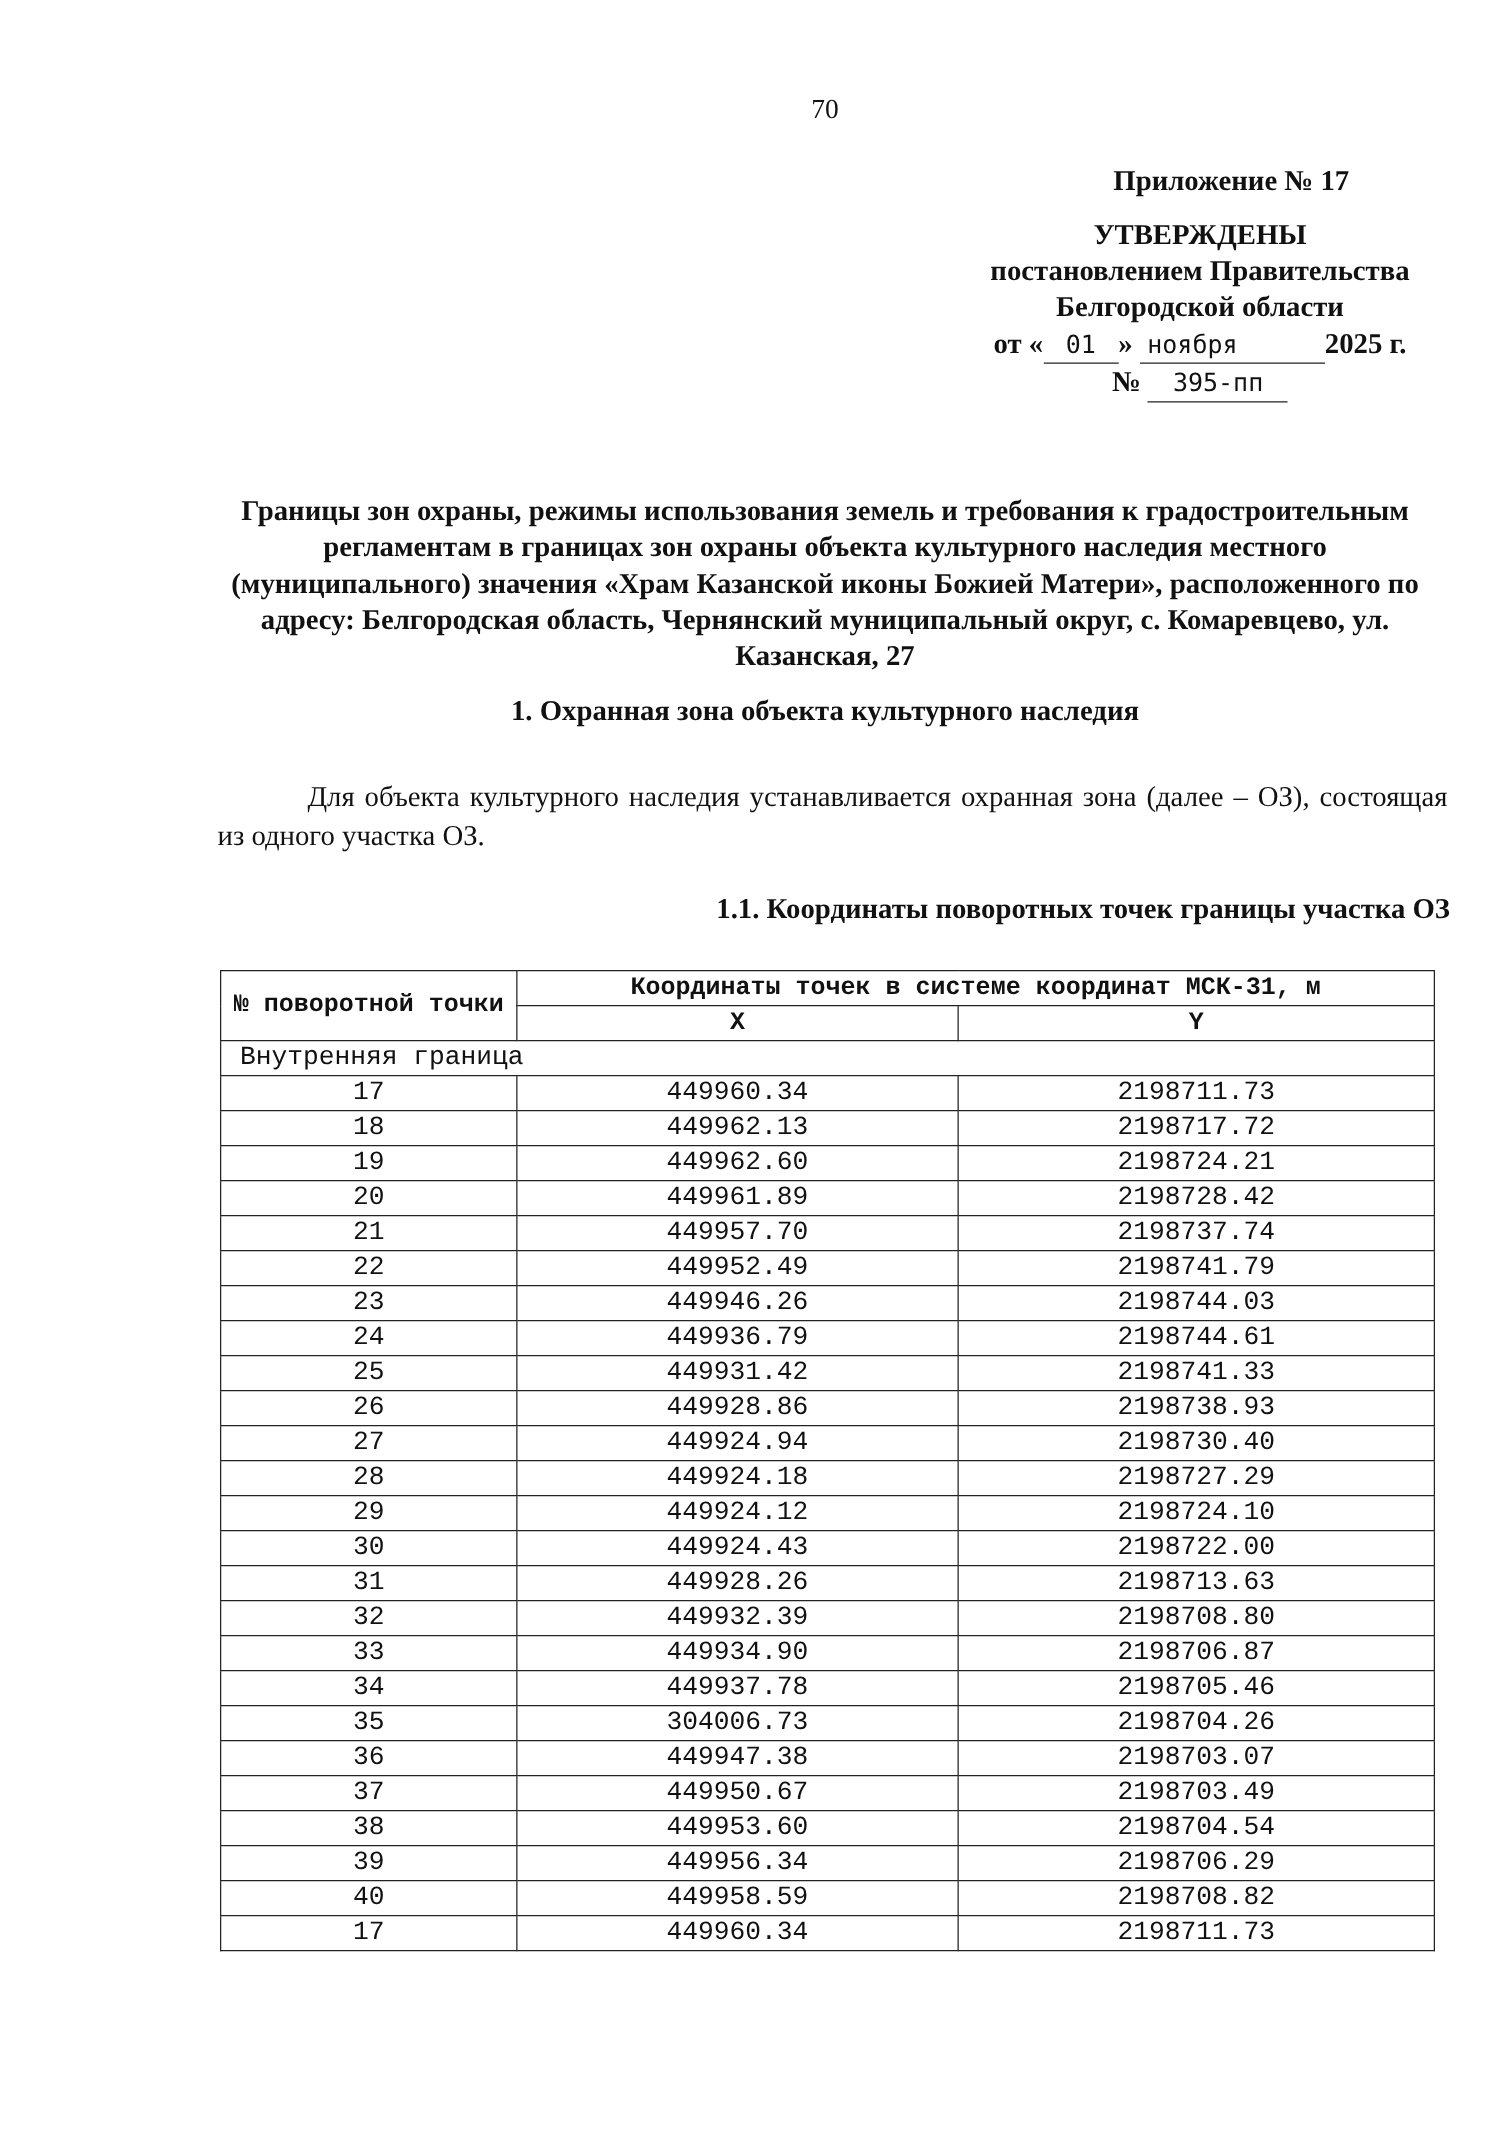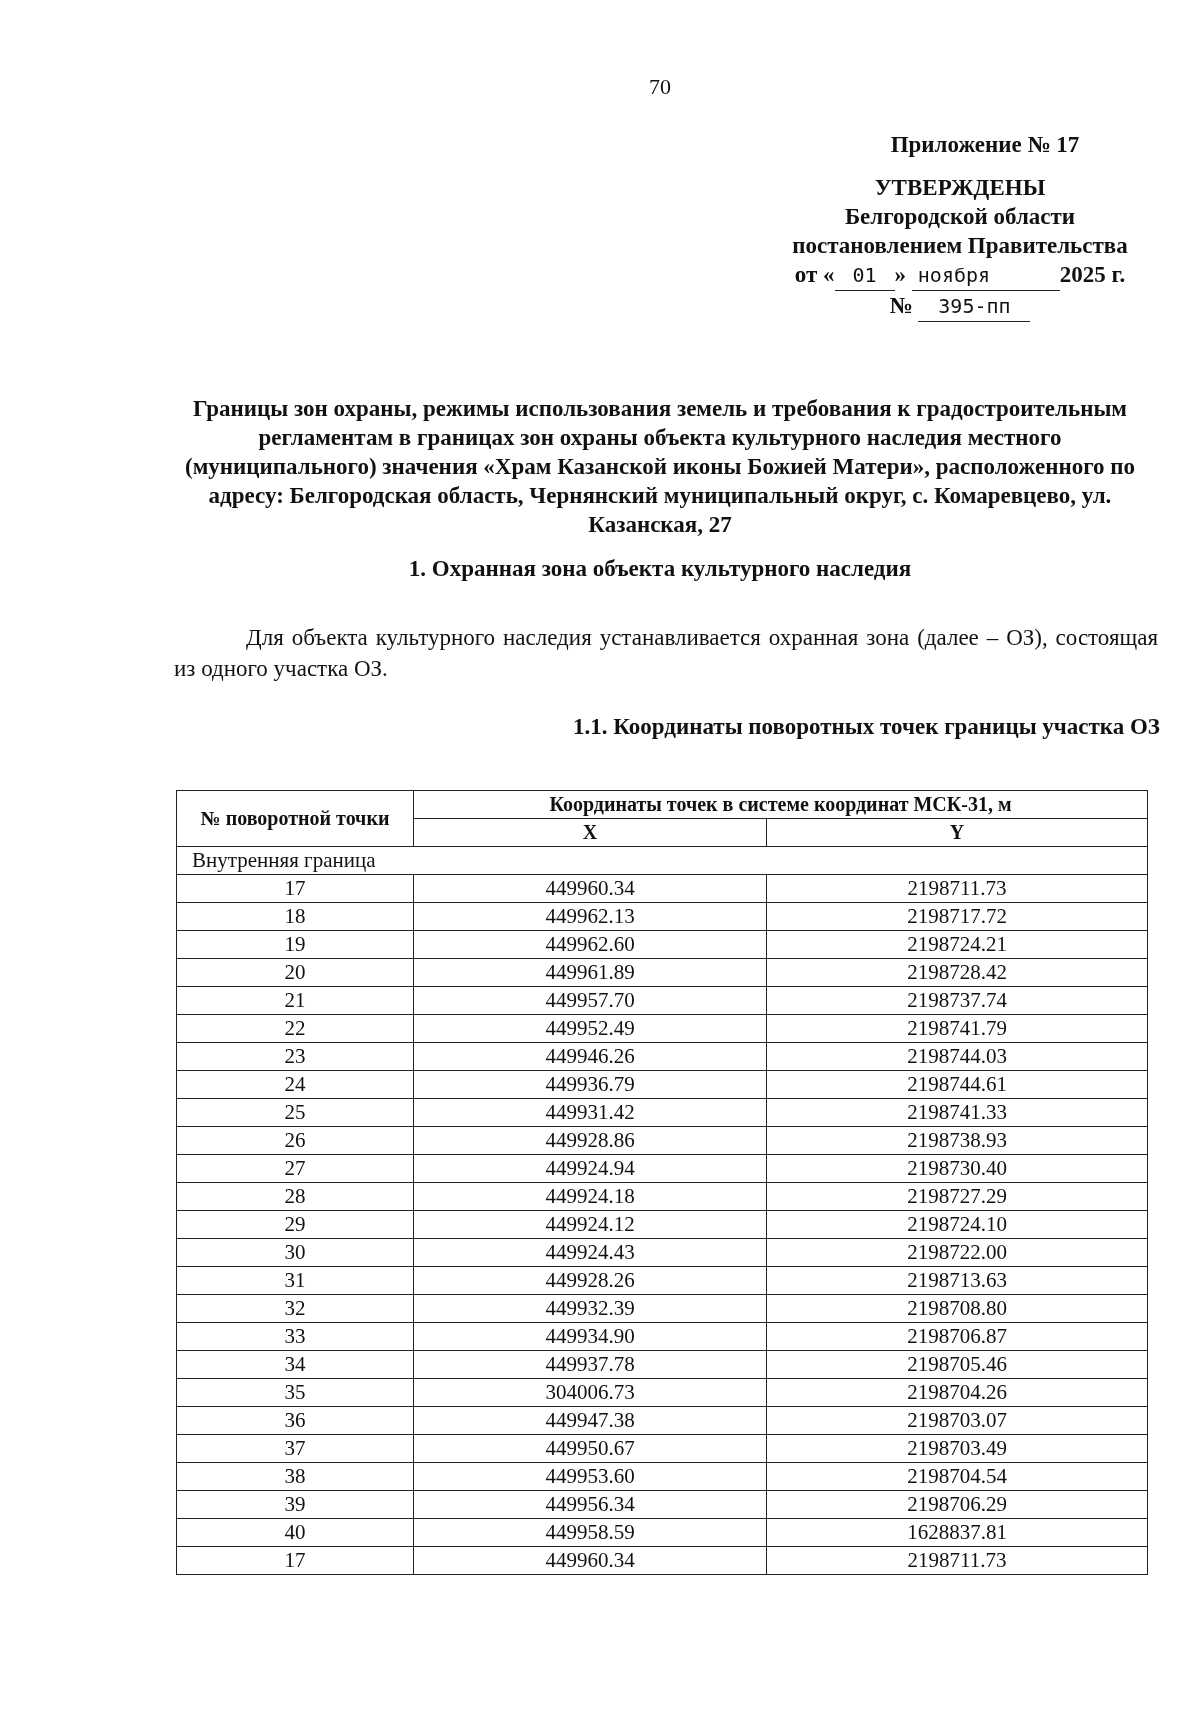--- a/index.html
+++ b/index.html
@@ -6,37 +6,37 @@
   body { width:1200px; height:1709px; position:relative; font-family:"Liberation Serif", serif; color:#111; overflow:hidden; }
   .page-num { position:absolute; top:74px; left:0; width:1320px; text-align:center; font-size:22px; }
   .approval { position:absolute; left:760px; top:130px; width:400px; text-align:center; font-weight:bold; font-size:23px; line-height:29px; }
   .approval .appendix { margin-bottom:14px; margin-left:50px; }
   .approval .approved { font-size:23px; }
   .filled { font-family:"DejaVu Sans Mono", monospace; font-weight:normal; font-size:20px; border-bottom:1.5px solid #222; display:inline-block; padding:0 6px; }
   .title { position:absolute; top:370px; left:160px; width:1000px; text-align:center; font-weight:bold; font-size:23px; line-height:29px;margin-top:24px; }
   .section { position:absolute; top:556px; left:160px; width:1000px; text-align:center; font-weight:bold; font-size:23px; }
   .para { position:absolute; top:622px; left:174px; width:984px; font-size:23px; line-height:31px; text-indent:72px; text-align:justify; }
   .subsection { position:absolute; top:714px; left:160px; width:1000px; text-align:right; font-weight:bold; font-size:23px; }
-  table { position:absolute; top:776px; left:176px; width:972px; border-collapse:collapse; font-family:Liberation Serif, serif;margin-top:14px; }
+  table { position:absolute; top:776px; left:176px; width:972px; border-collapse:collapse; font-family:Liberation Mono, monospace; }
   th, td { border:1.5px solid #222; font-size:21px; padding:0; height:27px; line-height:27px; text-align:center; }
   th { font-weight:bold; font-size:20px; }
   th.col1 { width:236px; }
   td.sub { text-align:left; padding-left:15px; }
   th.c2, td.c2 { width:352px; }
 </style>
 </head>
 <body>
 
 <div class="page-num">70</div>
 
 <div class="approval">
   <div class="appendix">Приложение № 17</div>
   <div class="approved">УТВЕРЖДЕНЫ</div>
+  <div>постановлением Правительства</div>
   <div>Белгородской области</div>
-  <div>постановлением Правительства</div>
   <div>
     <span>от «</span><span class="filled" style="width:48px">01</span><span>»</span>
     <span class="filled" style="width:136px;text-align:left">ноября</span><span>2025 г.</span>
   </div>
   <div>
     <span>№</span>
     <span class="filled" style="width:100px">395-пп</span>
   </div>
 </div>
 
@@ -171,21 +171,21 @@
         <td>2198704.54</td>
       </tr>
       <tr>
         <td>39</td>
         <td class="c2">449956.34</td>
         <td>2198706.29</td>
       </tr>
       <tr>
         <td>40</td>
         <td class="c2">449958.59</td>
-        <td>1628837.81</td>
+        <td>2198708.82</td>
       </tr>
       <tr>
         <td>17</td>
         <td class="c2">449960.34</td>
         <td>2198711.73</td>
       </tr>
     </tbody>
 </table>
 
 </body></html>

